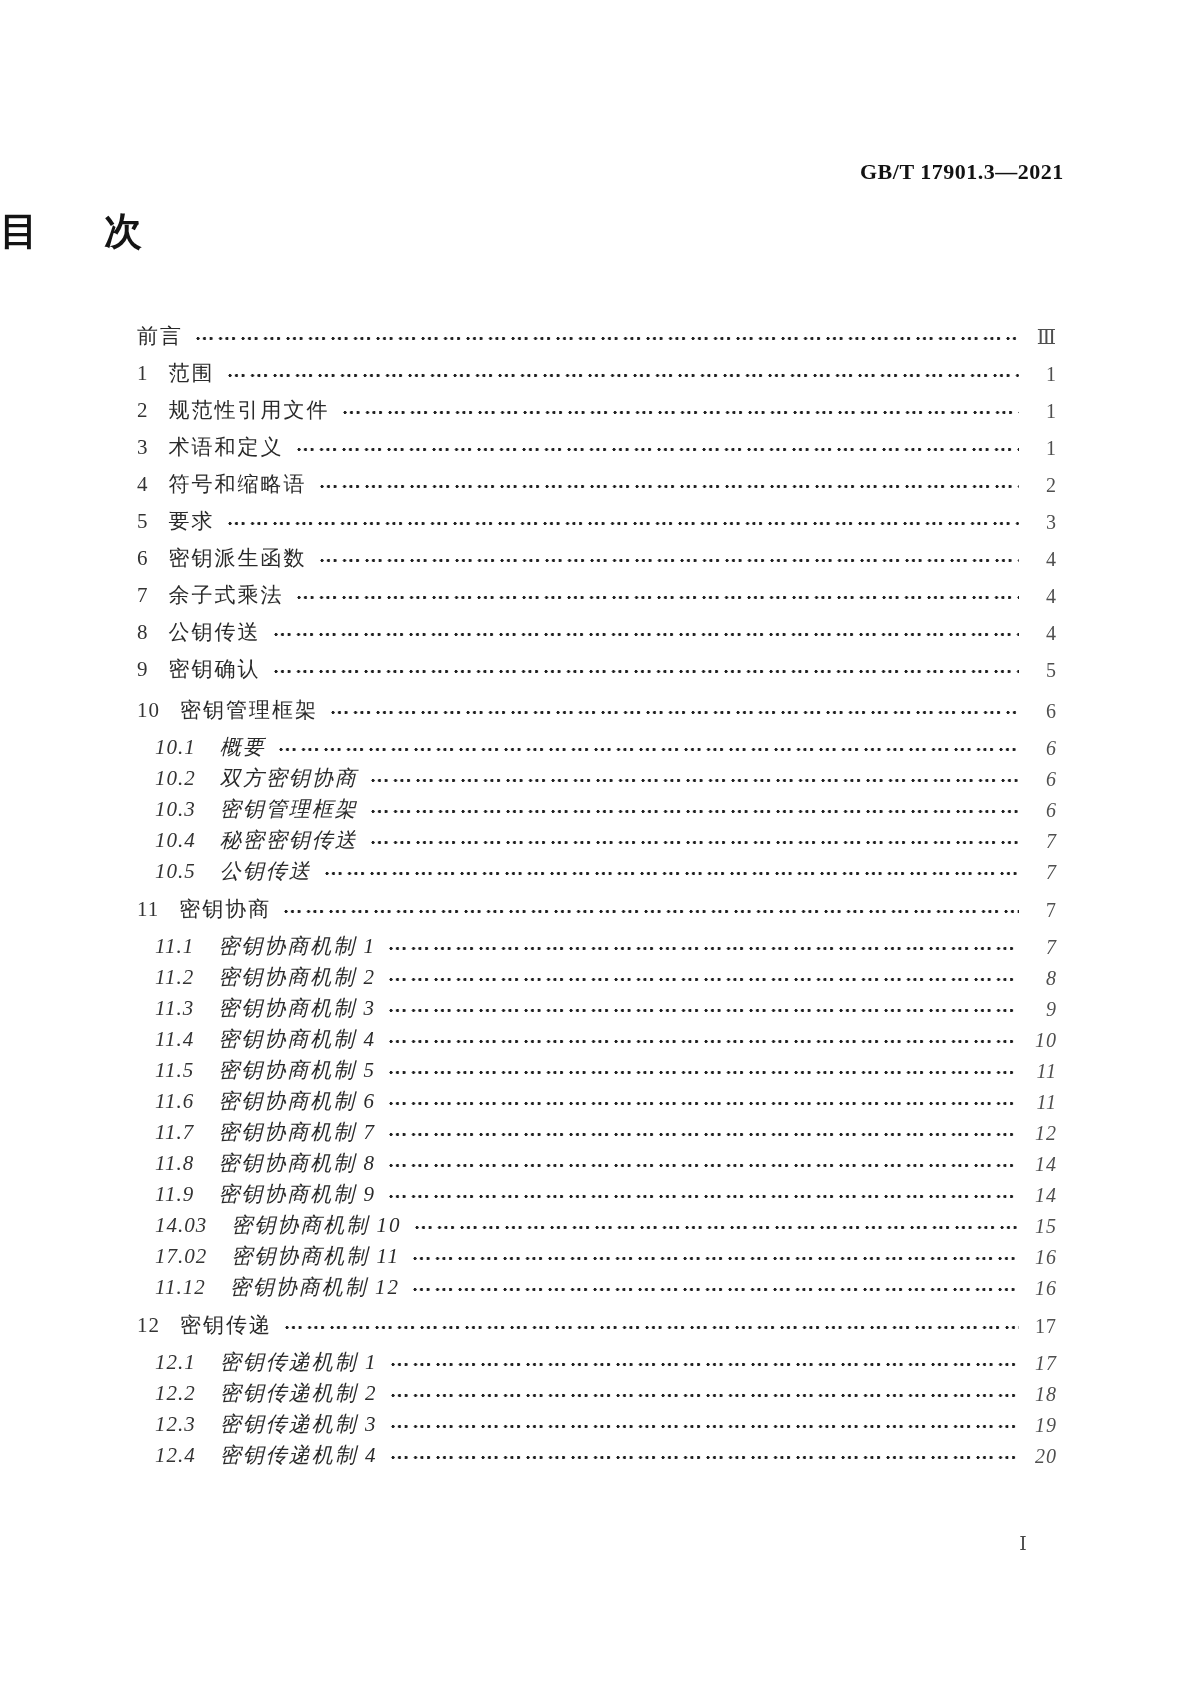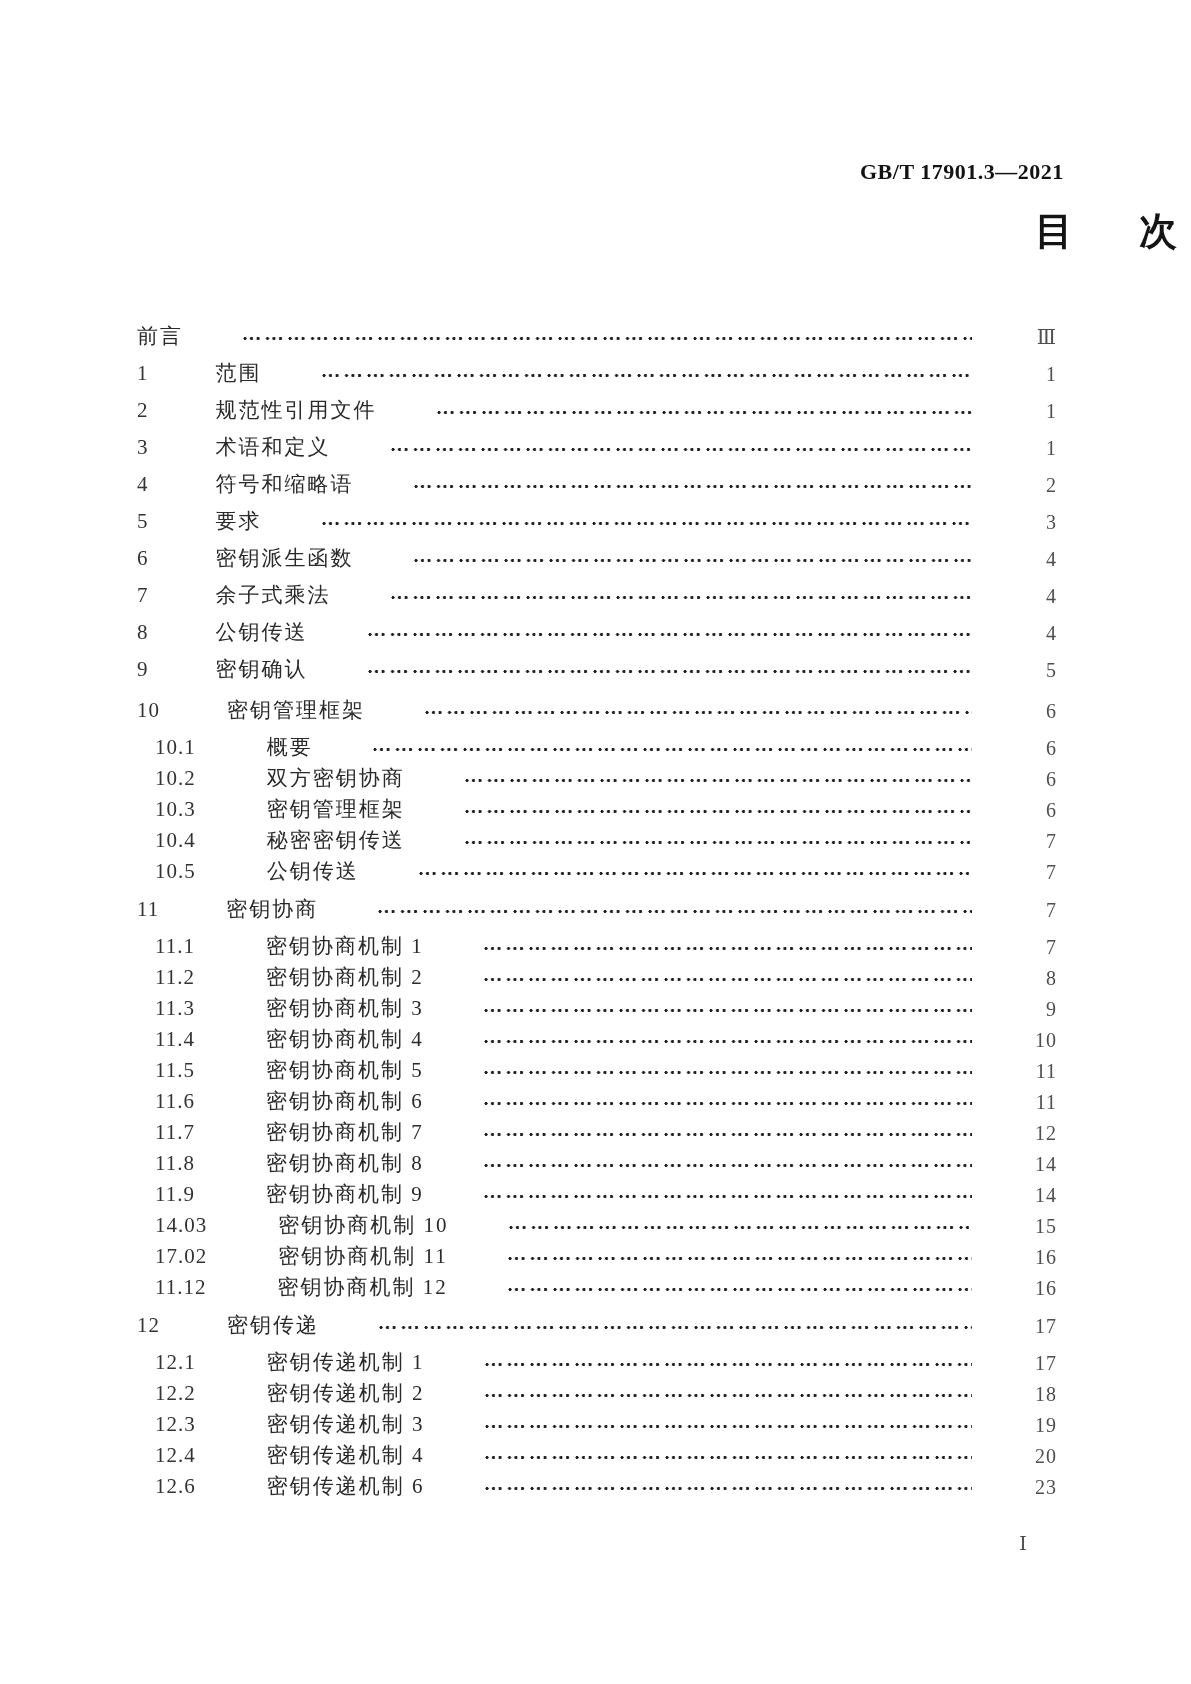--- a/index.html
+++ b/index.html
@@ -26,42 +26,41 @@
     letter-spacing: 0.5px;
     white-space: nowrap;
     margin-top: 45px;
   }
   .doc-title {
     position: absolute;
     top: 206px;
     left: 0;
     width: 100%;
     margin: 0;
-    text-align: right;
+    text-align: left;
     font-size: 38px;
     font-weight: bold;
     color: #141414;
     letter-spacing: 14px;
   }
   .toc {
     position: absolute;
     top: 318px;
     left: 137px;
     width: 920px;
   }
   .row {
     display: flex;
     align-items: center;
     font-size: 21px;
     line-height: 1;
     color: #2a2a2a;
-    gap: 47px;
   }
   .row.main { height: 37px; }
-  .row.sub  { height: 31px; }
+  .row.sub  { height: 31px; font-style: italic; }
   .row.sec  { margin-top: 4px; margin-bottom: 3px; }
   .num {
     flex: none;
     margin-right: 20px;
     letter-spacing: 1px;
     color: #333333;
   }
   .sub .num {
     margin-left: 18px;
     margin-right: 24px;
@@ -307,21 +306,15 @@
     <span class="label">密钥传递机制 3</span>
     <span class="leader"></span>
     <span class="pagenum">19</span>
   </div>
     <div class="row sub">
     <span class="num">12.4</span>
     <span class="label">密钥传递机制 4</span>
     <span class="leader"></span>
     <span class="pagenum">20</span>
   </div>
-    <div class="row sub">
-    <span class="num">12.6</span>
-    <span class="label">密钥传递机制 6</span>
-    <span class="leader"></span>
-    <span class="pagenum">23</span>
-  </div>
   </div>
 
 <div class="page-footer">Ⅰ</div>
 
 </body></html>

